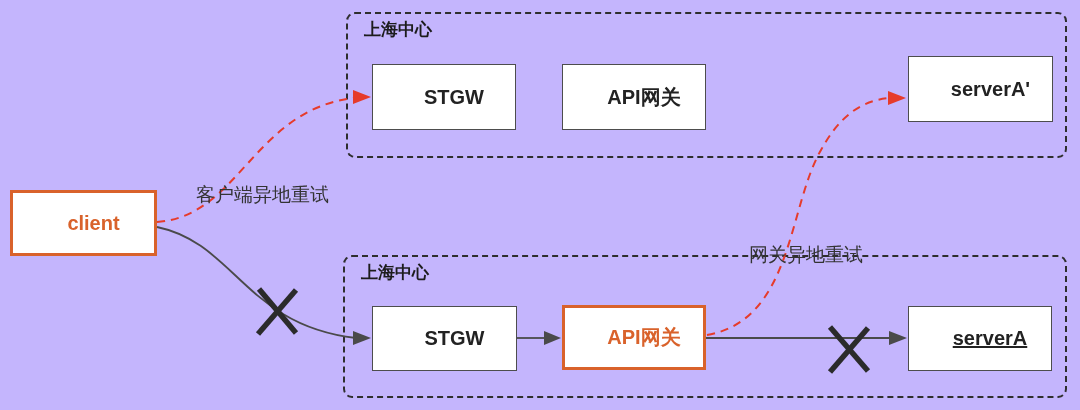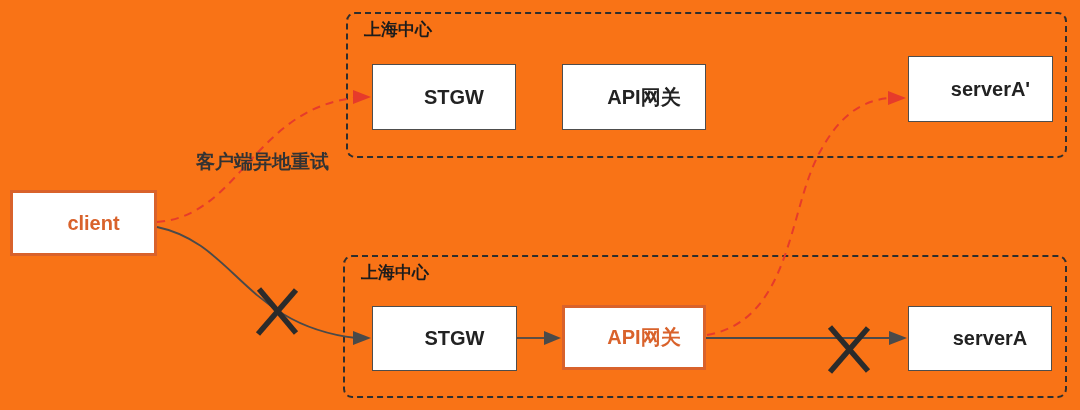--- a/index.html
+++ b/index.html
@@ -9,21 +9,21 @@
     --border-dark:#4d4d4d;
     --dash:#2e2e2e;
     --xcolor:#2b2b2b;
     --labeltext:#333333;
   }
   html,body{margin:0;padding:0;background:#ffffff;}
   body{font-family:"Liberation Sans","DejaVu Sans",sans-serif;}
   .canvas{
     position:relative;
     width:1080px;height:410px;
-    background:#f97316;
+    background:#c4b5fd;
     overflow:hidden;
   }
   .region{
     position:absolute;
     border:2px dashed var(--dash);
     border-radius:9px;
     background:transparent;
     z-index:1;
     box-sizing:border-box;
   }
@@ -50,29 +50,29 @@
     border:3px solid var(--orange);
     color:var(--orange);
     text-align:center;
   }
   .node-client{left:10px;top:190px;width:147px;height:66px;}
   .node-sh-stgw{left:372px;top:64px;width:144px;height:66px;}
   .node-sh-api{left:562px;top:64px;width:144px;height:66px;}
   .node-sh-server{left:908px;top:56px;width:145px;height:66px;}
   .node-sz-stgw{left:372px;top:306px;width:145px;height:65px;}
   .node-sz-api{left:562px;top:305px;width:144px;height:65px;}
-  .node-sz-server{left:908px;top:306px;width:144px;height:65px;}
+  .node-sz-server{left:908px;top:306px;width:144px;height:65px;text-decoration:underline;}
   .edges{
     position:absolute;left:0;top:0;width:1080px;height:410px;
     z-index:3;pointer-events:none;
   }
   .edge-label{
     position:absolute;
-    font-size:19px;font-weight:bold;color:var(--labeltext);
-    z-index:4;white-space:nowrap;
+    font-size:19px;font-weight:normal;color:var(--labeltext);
+    z-index:4;white-space:nowrap;margin-top:33px;
   }
   .label-client-retry{left:196px;top:149px;}
   .label-gateway-retry{left:749px;top:209px;}
 </style>
 </head>
 <body>
 
 <div class="canvas">
 
   <div class="region region-shanghai">
@@ -120,14 +120,15 @@
       <line x1="868" y1="328" x2="830" y2="372"></line>
     </g>
 
     <g>
       <path d="M707,335 C793,320 788,207 821,150 C839,117 861,100 890,98" fill="none" stroke="#E63B2B" stroke-width="2" stroke-dasharray="8,6"></path>
       <polygon points="906,98 888,91 888,105" fill="#E63B2B"></polygon>
     </g>
   </svg>
 
   <div class="edge-label label-client-retry">客户端异地重试</div>
+  <div class="edge-label label-gateway-retry">网关异地重试</div>
 
 </div>
 
 </body></html>

